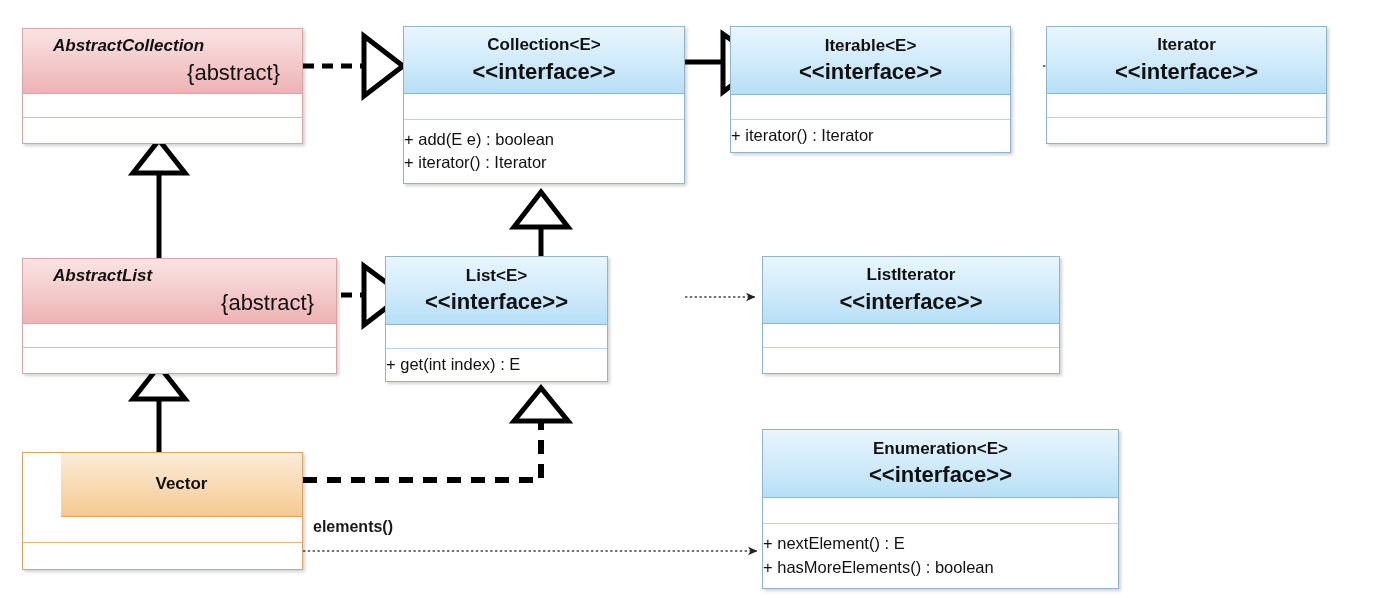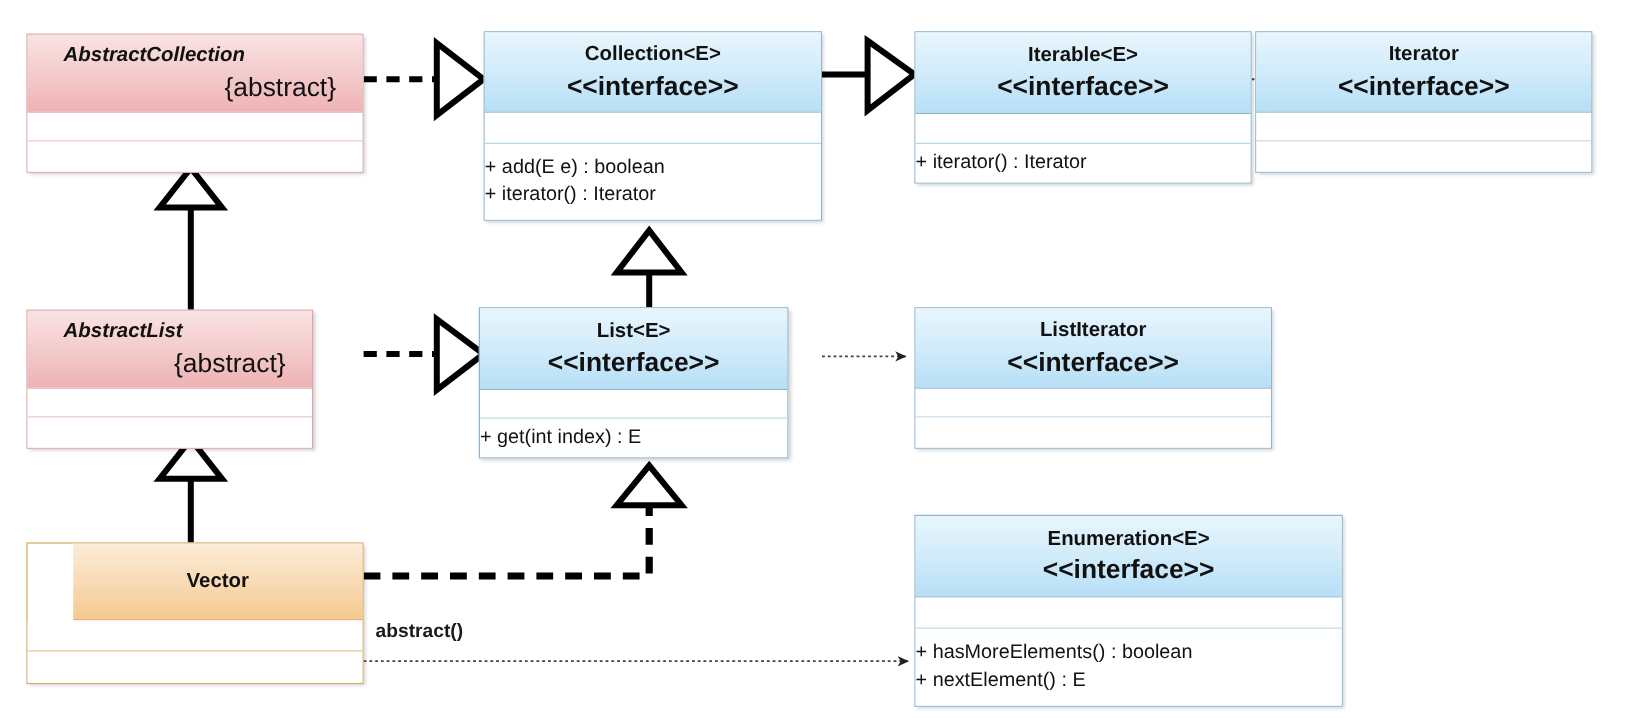--- a/index.html
+++ b/index.html
@@ -177,21 +177,21 @@
     <g>
       <path d="M303,480 L541,480 L541,422" fill="none" stroke="#000" stroke-width="6" stroke-dasharray="14,10" stroke-linecap="butt"></path>
       <path d="M514,421 L541,388 L568,421 Z" fill="#ffffff" stroke="#000" stroke-width="5" stroke-linejoin="miter"></path>
     </g>
 
     <g>
       <line x1="303" y1="551" x2="757" y2="551" stroke="#444" stroke-width="1.5" stroke-dasharray="2.4,2.4" marker-end="url(#dotArrow)"></line>
     </g>
   </svg>
 
-  <div class="edge-label" style="left:313px; top:518px;">abstract()</div>
+  <div class="edge-label" style="left:313px; top:518px;">elements()</div>
 
   <div class="uml-box pink" style="left:22px; top:28px; width:281px; height:116px;">
     <div class="hdr" style="height:66px;">
       <div class="name">AbstractCollection</div>
       <div class="stereo">{abstract}</div>
     </div>
     <div class="compartment" style="height:25px;"></div>
     <div class="compartment" style="height:25px;"></div>
   </div>
 
@@ -200,50 +200,50 @@
       <div class="name">Collection&lt;E&gt;</div>
       <div class="stereo">&lt;&lt;interface&gt;&gt;</div>
     </div>
     <div class="compartment" style="height:26px;"></div>
     <div class="compartment" style="height:64px;">
       <div class="op">+ add(E e) : boolean</div>
       <div class="op">+ iterator() : Iterator</div>
     </div>
   </div>
 
-  <div class="uml-box blue" style="left:762px; top:26px; width:281px; height:127px;">
+  <div class="uml-box blue" style="left:730px; top:26px; width:281px; height:127px;">
     <div class="hdr" style="height:68px;">
       <div class="name">Iterable&lt;E&gt;</div>
       <div class="stereo">&lt;&lt;interface&gt;&gt;</div>
     </div>
     <div class="compartment" style="height:25px;"></div>
     <div class="compartment" style="height:32px;">
       <div class="op">+ iterator() : Iterator</div>
     </div>
   </div>
 
   <div class="uml-box blue" style="left:1046px; top:26px; width:281px; height:118px;">
     <div class="hdr" style="height:68px;">
       <div class="name">Iterator</div>
       <div class="stereo">&lt;&lt;interface&gt;&gt;</div>
     </div>
     <div class="compartment" style="height:25px;"></div>
     <div class="compartment" style="height:25px;"></div>
   </div>
 
-  <div class="uml-box pink" style="left:22px; top:258px; width:239px; height:116px;">
+  <div class="uml-box pink" style="left:22px; top:258px; width:315px; height:116px;">
     <div class="hdr" style="height:66px;">
       <div class="name">AbstractList</div>
       <div class="stereo">{abstract}</div>
     </div>
     <div class="compartment" style="height:25px;"></div>
     <div class="compartment" style="height:25px;"></div>
   </div>
 
-  <div class="uml-box blue" style="left:399px; top:256px; width:258px; height:126px;">
+  <div class="uml-box blue" style="left:385px; top:256px; width:223px; height:126px;">
     <div class="hdr" style="height:68px;">
       <div class="name">List&lt;E&gt;</div>
       <div class="stereo">&lt;&lt;interface&gt;&gt;</div>
     </div>
     <div class="compartment" style="height:24px;"></div>
     <div class="compartment" style="height:32px;">
       <div class="op">+ get(int index) : E</div>
     </div>
   </div>
 
@@ -264,18 +264,18 @@
     <div class="compartment" style="height:26px;"></div>
   </div>
 
   <div class="uml-box blue" style="left:762px; top:429px; width:357px; height:160px;">
     <div class="hdr" style="height:68px;">
       <div class="name">Enumeration&lt;E&gt;</div>
       <div class="stereo">&lt;&lt;interface&gt;&gt;</div>
     </div>
     <div class="compartment" style="height:26px;"></div>
     <div class="compartment" style="height:64px;">
+      <div class="op">+ nextElement() : E</div>
       <div class="op">+ hasMoreElements() : boolean</div>
-      <div class="op">+ nextElement() : E</div>
     </div>
   </div>
 
 </div>
 
 </body></html>

